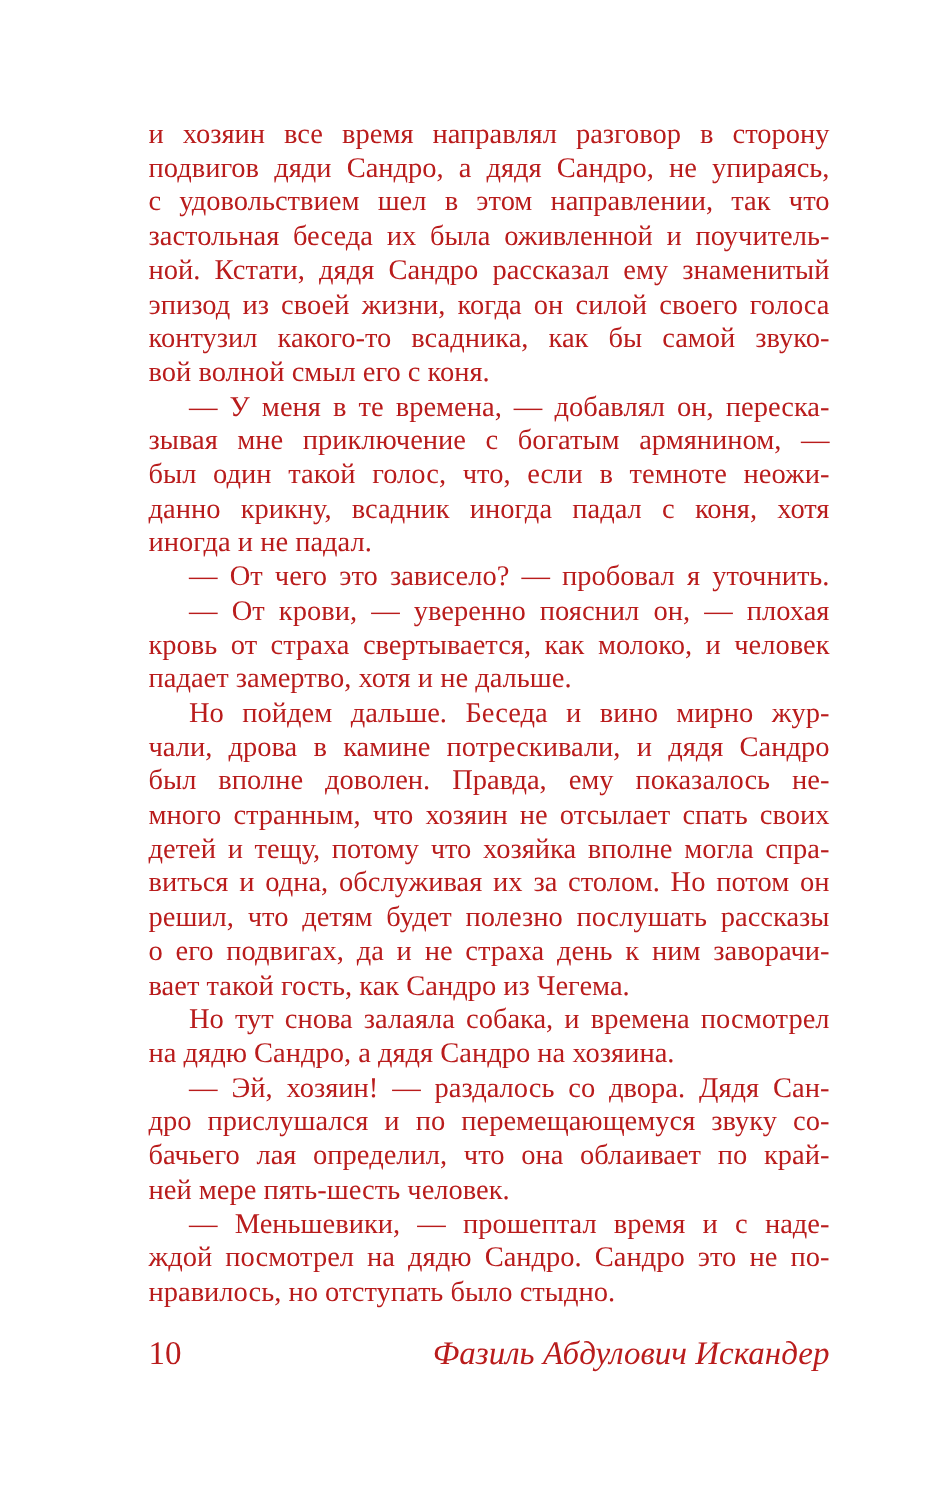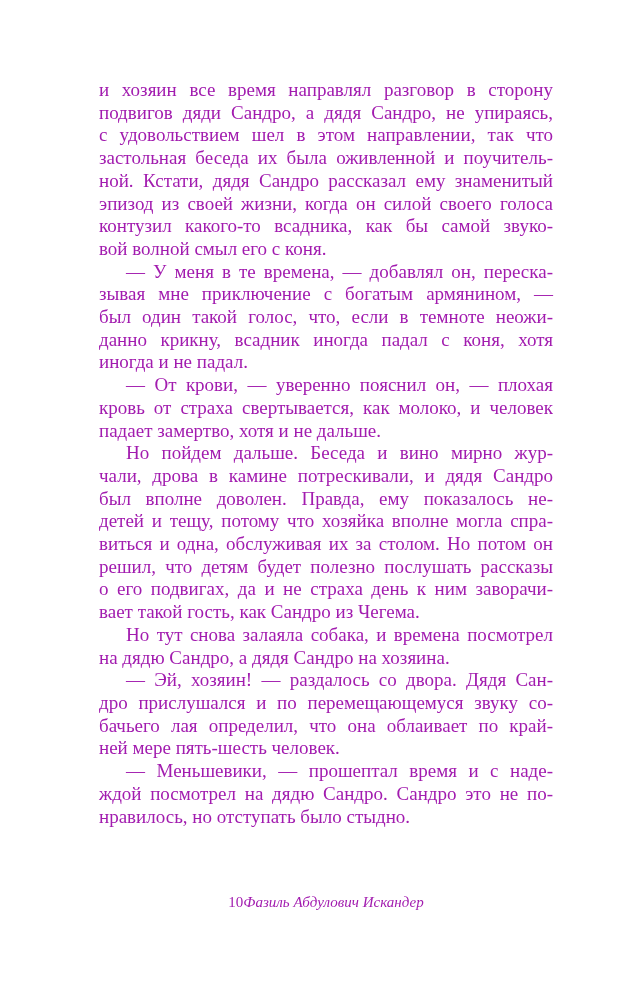--- a/index.html
+++ b/index.html
@@ -36,59 +36,63 @@
   .para.indent .line:first-child {
     text-indent: 27px;
   }
 
   .footer {
     position: absolute;
     left: 99px;
     top: 891px;
     width: 454px;
     display: flex;
-    justify-content: center;
+    justify-content: space-between;
     align-items: baseline;
-    font-size: 15px;
+    font-size: 22px;
     line-height: 22px;
   }
   .running-title { font-style: italic; }
 </style>
 </head>
 <body>
 
-<div class="page" style="background: rgb(255, 255, 255); color: #a21caf;">
+<div class="page" style="background: rgb(255, 255, 255); color: #b91c1c;">
 
   <div class="text-block">
       <div class="para">
         <div class="line">и хозяин все время направлял разговор в сторону</div>
         <div class="line">подвигов дяди Сандро, а дядя Сандро, не упираясь,</div>
         <div class="line">с удовольствием шел в этом направлении, так что</div>
         <div class="line">застольная беседа их была оживленной и поучитель-</div>
         <div class="line">ной. Кстати, дядя Сандро рассказал ему знаменитый</div>
         <div class="line">эпизод из своей жизни, когда он силой своего голоса</div>
         <div class="line">контузил какого-то всадника, как бы самой звуко-</div>
         <div class="line last">вой волной смыл его с коня.</div>
       </div>
       <div class="para indent">
         <div class="line">— У меня в те времена, — добавлял он, переска-</div>
         <div class="line">зывая мне приключение с богатым армянином, —</div>
         <div class="line">был один такой голос, что, если в темноте неожи-</div>
         <div class="line">данно крикну, всадник иногда падал с коня, хотя</div>
         <div class="line last">иногда и не падал.</div>
       </div>
       <div class="para indent">
+        <div class="line">— От чего это зависело? — пробовал я уточнить.</div>
+      </div>
+      <div class="para indent">
         <div class="line">— От крови, — уверенно пояснил он, — плохая</div>
         <div class="line">кровь от страха свертывается, как молоко, и человек</div>
         <div class="line last">падает замертво, хотя и не дальше.</div>
       </div>
       <div class="para indent">
         <div class="line">Но пойдем дальше. Беседа и вино мирно жур-</div>
         <div class="line">чали, дрова в камине потрескивали, и дядя Сандро</div>
         <div class="line">был вполне доволен. Правда, ему показалось не-</div>
+        <div class="line">много странным, что хозяин не отсылает спать своих</div>
         <div class="line">детей и тещу, потому что хозяйка вполне могла спра-</div>
         <div class="line">виться и одна, обслуживая их за столом. Но потом он</div>
         <div class="line">решил, что детям будет полезно послушать рассказы</div>
         <div class="line">о его подвигах, да и не страха день к ним заворачи-</div>
         <div class="line last">вает такой гость, как Сандро из Чегема.</div>
       </div>
       <div class="para indent">
         <div class="line">Но тут снова залаяла собака, и времена посмотрел</div>
         <div class="line last">на дядю Сандро, а дядя Сандро на хозяина.</div>
       </div>

